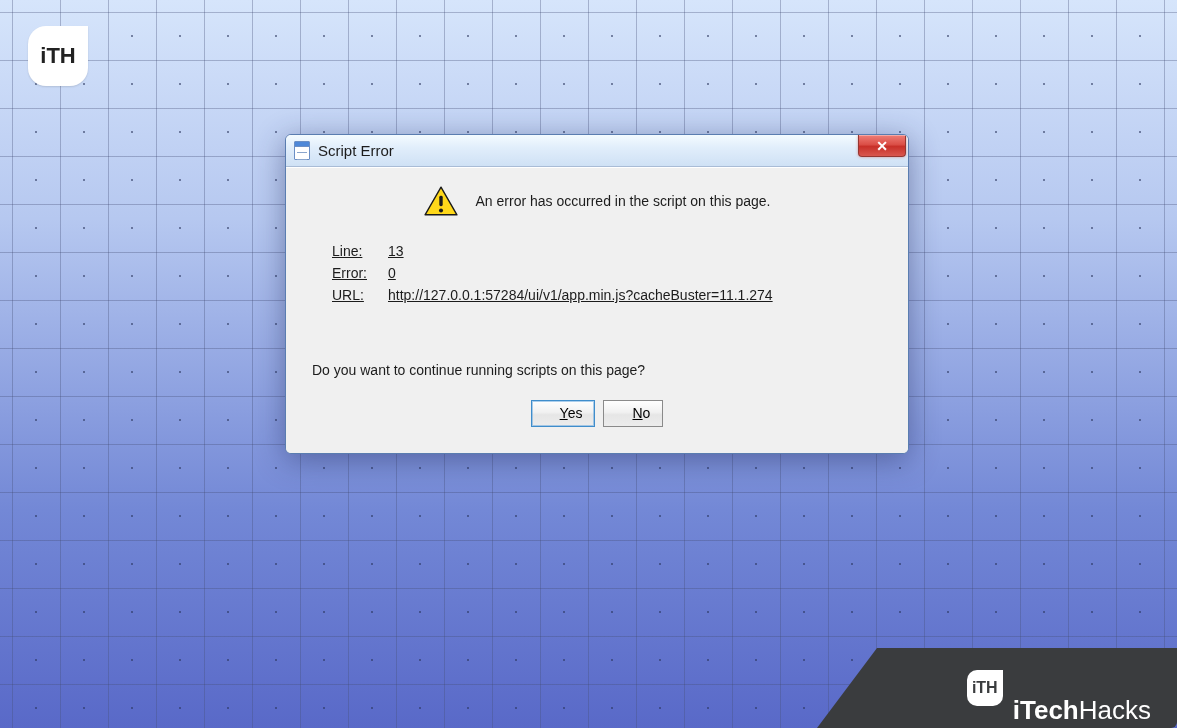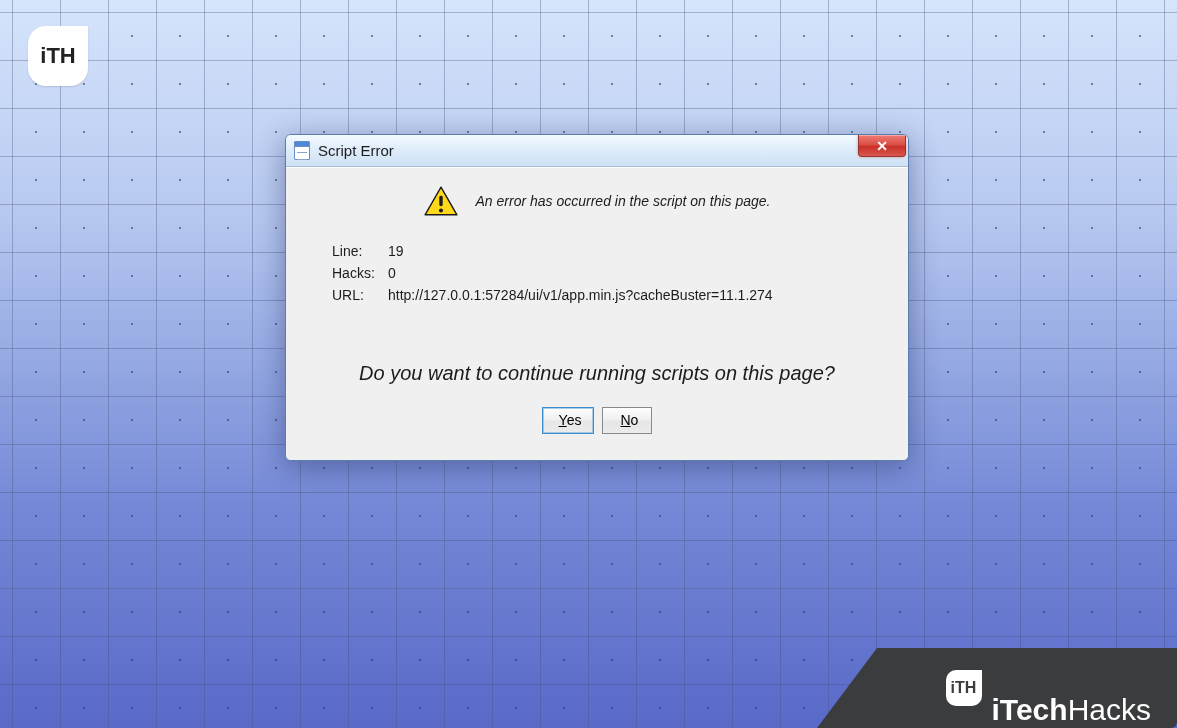--- a/index.html
+++ b/index.html
@@ -46,21 +46,21 @@
     padding-right: 26px;
     gap: 10px;
     color: #fff;
     clip-path: polygon(60px 0, 100% 0, 100% 100%, 0 100%);
   }
   .banner .blogo {
     width: 36px; height: 36px; background:#fff; border-radius:10px 0 10px 10px;
     display:flex;align-items:center;justify-content:center;
     color:#3a3c3e; font-weight:800; font-size:16px; font-family:Arial,sans-serif;
   }
-  .banner .btxt { font-size: 30px; font-weight:600; font-family: Arial, sans-serif; margin-top: 44px; }
+  .banner .btxt { font-size: 26px; font-weight:600; font-family: Arial, sans-serif; margin-top: 44px; }
   .banner .btxt span:last-child { font-weight:400; }
 
   
   .dialog {
     position: absolute;
     left: 285px; top: 134px;
     width: 624px;
     background: #f0f0f0;
     border: 1px solid #5a7db0;
     border-radius: 6px;
@@ -106,41 +106,39 @@
   .body {
     padding: 18px 26px 22px 26px;
     background: #f0f0f0;
     border-top: 1px solid #fff;
     font-size: 14px;
     color: #1c1c1c;
   }
   .warnrow {
     display:flex; align-items:center; justify-content:center; gap: 18px;
     margin-bottom: 24px;
-    font-style: italic;
   }
   .warnicon svg { width: 34px; height: 30px; display:block; }
   .warntxt { font-size: 14px; }
 
   table.details { border-collapse: collapse; margin-left: 20px; }
-  table.details td { padding: 3px 8px 3px 0; vertical-align: top; font-size:14px; }
+  table.details td { padding: 3px 8px 3px 0; vertical-align: top; font-size:14px;text-decoration:underline; }
   table.details td.lbl { width: 56px; }
 
   .question {
-    text-align: center;
+    text-align: left;
     margin-top: 56px;
     margin-bottom: 22px;
-    font-size: 20px;
-    font-style: italic;
+    font-size: 14px;
   }
 
   .buttons { display:flex; gap: 8px; justify-content:center; padding-bottom: 4px; }
   .btn {
     min-width: 50px;
-    padding: 4px 12px 5px 16px;
+    padding: 4px 12px 5px 28px;
     background: linear-gradient(180deg,#fefefe 0%, #f1f1f1 45%, #e6e6e6 55%, #ececec 100%);
     border: 1px solid #8a8a8a;
     border-radius: 0;
     font-size: 14px;
     cursor: pointer;
     font-family: inherit;
   }
   .btn.default {
     border-color: #3f8dcb;
     box-shadow: 0 0 0 1px rgba(90,160,220,.5) inset;
@@ -183,24 +181,24 @@
           <circle cx="16" cy="23" r="1.9" fill="#1b1b1b"></circle>
         </svg>
       </div>
       <div class="warntxt">An error has occurred in the script on this page.</div>
     </div>
 
     <table class="details">
       <tbody>
           <tr>
         <td class="lbl">Line:</td>
-        <td>19</td>
+        <td>13</td>
       </tr>
       <tr>
-        <td class="lbl">Hacks:</td>
+        <td class="lbl">Error:</td>
         <td>0</td>
       </tr>
       <tr>
         <td class="lbl">URL:</td>
         <td>http://127.0.0.1:57284/ui/v1/app.min.js?cacheBuster=11.1.274</td>
       </tr>
     </tbody>
       </table>
 
     <div class="question">Do you want to continue running scripts on this page?</div>

